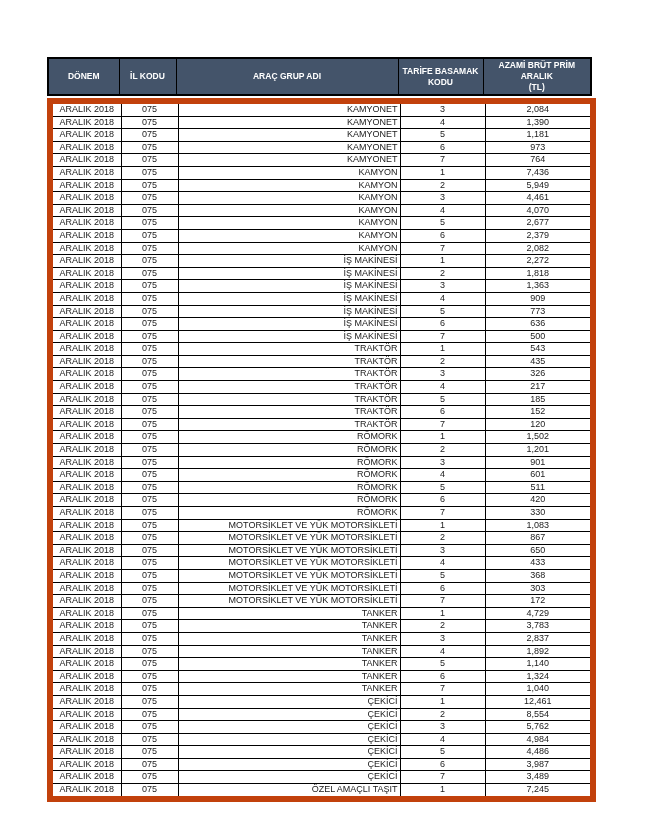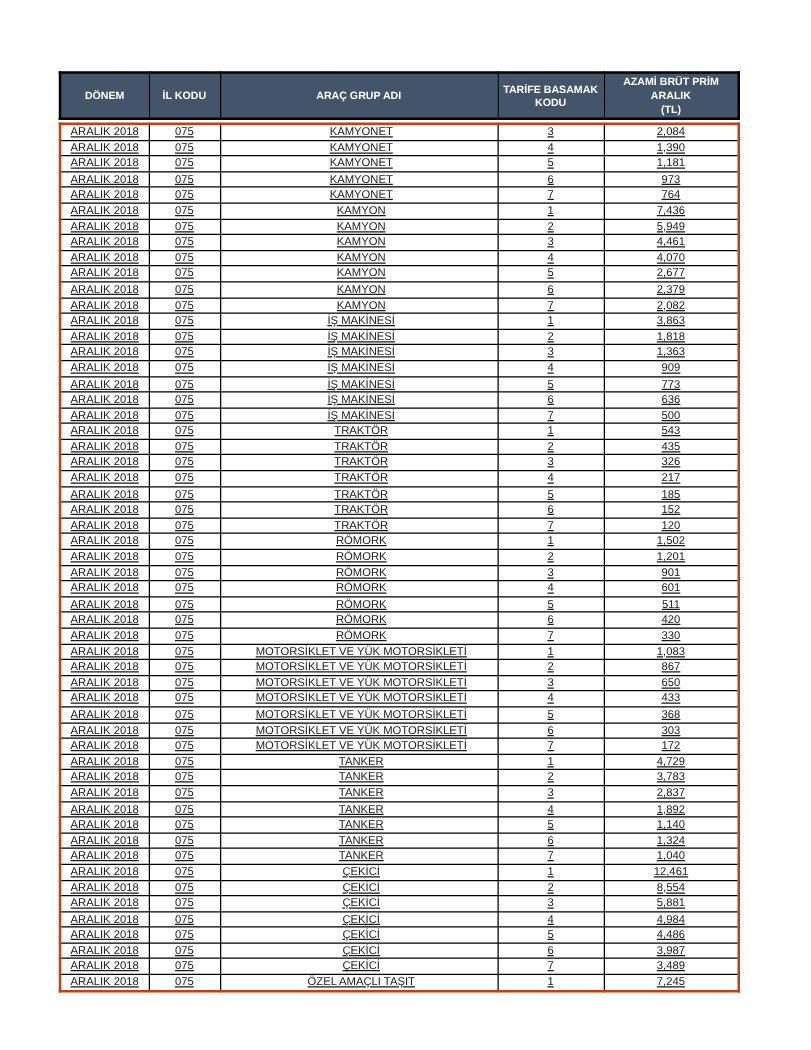--- a/index.html
+++ b/index.html
@@ -36,34 +36,34 @@
     line-height: 11px;
     height: 27px;
     text-align: center;
     vertical-align: middle;
     border: 1px solid #000000;
     white-space: pre-line;
     padding: 1px 2px;
   }
 
   
-  table.bdy { border: 2px solid #c2410c; text-decoration: underline; }
+  table.bdy { border: 6px solid #c2410c; }
   table.bdy td {
     border: 1px solid #000000;
     font-size: 9px;
     height: 11.6px;
     line-height: 11.6px;
     text-align: center;
     vertical-align: middle;
     white-space: nowrap;
     overflow: hidden;
     padding: 0 2px;
   }
   table.bdy td.c2 {
-    text-align: center;
+    text-align: right;
     padding-left: 6px;
   }
 </style>
 </head>
 <body>
 
 <div class="sheet">
 
   <table class="hdr">
     <colgroup>
@@ -177,21 +177,21 @@
           <td class="c1">075</td>
           <td class="c2">KAMYON</td>
           <td class="c3">7</td>
           <td class="c4">2,082</td>
         </tr>
         <tr>
           <td class="c0">ARALIK 2018</td>
           <td class="c1">075</td>
           <td class="c2">İŞ MAKİNESİ</td>
           <td class="c3">1</td>
-          <td class="c4">3,863</td>
+          <td class="c4">2,272</td>
         </tr>
         <tr>
           <td class="c0">ARALIK 2018</td>
           <td class="c1">075</td>
           <td class="c2">İŞ MAKİNESİ</td>
           <td class="c3">2</td>
           <td class="c4">1,818</td>
         </tr>
         <tr>
           <td class="c0">ARALIK 2018</td>
@@ -436,21 +436,21 @@
           <td class="c1">075</td>
           <td class="c2">ÇEKİCİ</td>
           <td class="c3">2</td>
           <td class="c4">8,554</td>
         </tr>
         <tr>
           <td class="c0">ARALIK 2018</td>
           <td class="c1">075</td>
           <td class="c2">ÇEKİCİ</td>
           <td class="c3">3</td>
-          <td class="c4">5,881</td>
+          <td class="c4">5,762</td>
         </tr>
         <tr>
           <td class="c0">ARALIK 2018</td>
           <td class="c1">075</td>
           <td class="c2">ÇEKİCİ</td>
           <td class="c3">4</td>
           <td class="c4">4,984</td>
         </tr>
         <tr>
           <td class="c0">ARALIK 2018</td>

